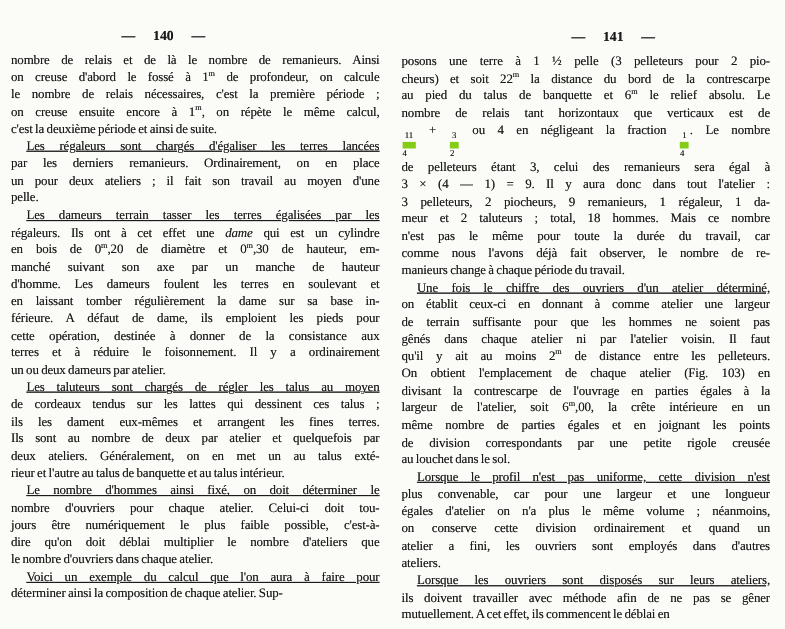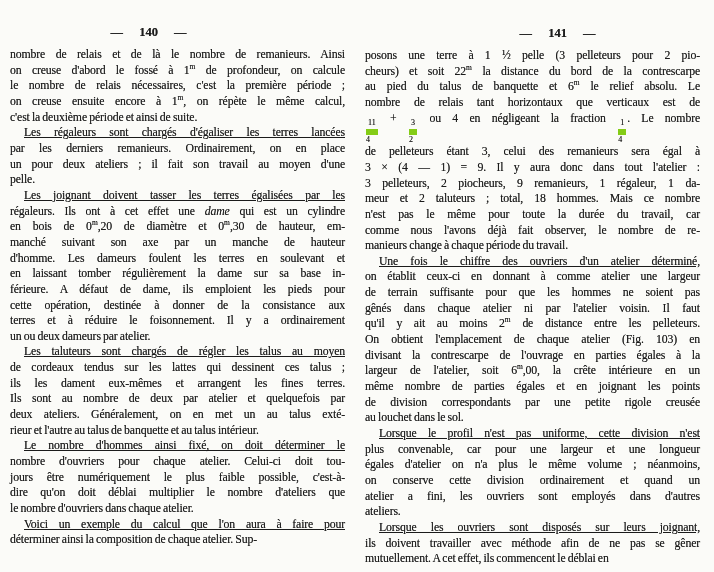--- a/index.html
+++ b/index.html
@@ -5,21 +5,21 @@
   html, body { margin: 0; padding: 0; }
   body {
     width: 714px; height: 572px; overflow: hidden;
     background: #fbfbf8;
     color: #1b1b1b;
     font-family: "Liberation Serif", "DejaVu Serif", serif;
   }
   .spread { display: flex; width: 714px; height: 512px; }
   .page { width: 357px; box-sizing: border-box; }
   .page-left  { padding: 25px 12px 0 10px; }
-  .page-right { padding: 15px 14px 0 8px; margin-top: 11px; }
+  .page-right { padding: 26px 14px 0 8px; }
   .pg-head {
     text-align: center;
     font-weight: bold;
     font-size: 12.5px;
     line-height: 15px;
     word-spacing: 13px;
     margin-bottom: 7px;
     text-shadow: 0 0 .3px rgba(0,0,0,.6);
   }
   .page-left  .pg-head { padding-right: 58px; }
@@ -62,21 +62,21 @@
           <div class="line">on creuse ensuite encore à 1<sup>m</sup>, on répète le même calcul,</div>
           <div class="line last">c'est la deuxième période et ainsi de suite.</div>
         </div>
         <div class="para indent">
           <div class="line">Les régaleurs sont chargés d'égaliser les terres lancées</div>
           <div class="line">par les derniers remanieurs. Ordinairement, on en place</div>
           <div class="line">un pour deux ateliers ; il fait son travail au moyen d'une</div>
           <div class="line last">pelle.</div>
         </div>
         <div class="para indent">
-          <div class="line">Les joignant doivent tasser les terres égalisées par les</div>
+          <div class="line">Les dameurs terrain tasser les terres égalisées par les</div>
           <div class="line">régaleurs. Ils ont à cet effet une <em>dame</em> qui est un cylindre</div>
           <div class="line">en bois de 0<sup>m</sup>,20 de diamètre et 0<sup>m</sup>,30 de hauteur, em-</div>
           <div class="line">manché suivant son axe par un manche de hauteur</div>
           <div class="line">d'homme. Les dameurs foulent les terres en soulevant et</div>
           <div class="line">en laissant tomber régulièrement la dame sur sa base in-</div>
           <div class="line">férieure. A défaut de dame, ils emploient les pieds pour</div>
           <div class="line">cette opération, destinée à donner de la consistance aux</div>
           <div class="line">terres et à réduire le foisonnement. Il y a ordinairement</div>
           <div class="line last">un ou deux dameurs par atelier.</div>
         </div>
@@ -144,19 +144,19 @@
         </div>
         <div class="para indent">
           <div class="line">Lorsque le profil n'est pas uniforme, cette division n'est</div>
           <div class="line">plus convenable, car pour une largeur et une longueur</div>
           <div class="line">égales d'atelier on n'a plus le même volume ; néanmoins,</div>
           <div class="line">on conserve cette division ordinairement et quand un</div>
           <div class="line">atelier a fini, les ouvriers sont employés dans d'autres</div>
           <div class="line last">ateliers.</div>
         </div>
         <div class="para indent">
-          <div class="line">Lorsque les ouvriers sont disposés sur leurs joignant,</div>
+          <div class="line">Lorsque les ouvriers sont disposés sur leurs ateliers,</div>
           <div class="line">ils doivent travailler avec méthode afin de ne pas se gêner</div>
           <div class="line last">mutuellement. A cet effet, ils commencent le déblai en</div>
         </div>
       </div>
   </section>
 </div>
 
 </body></html>

